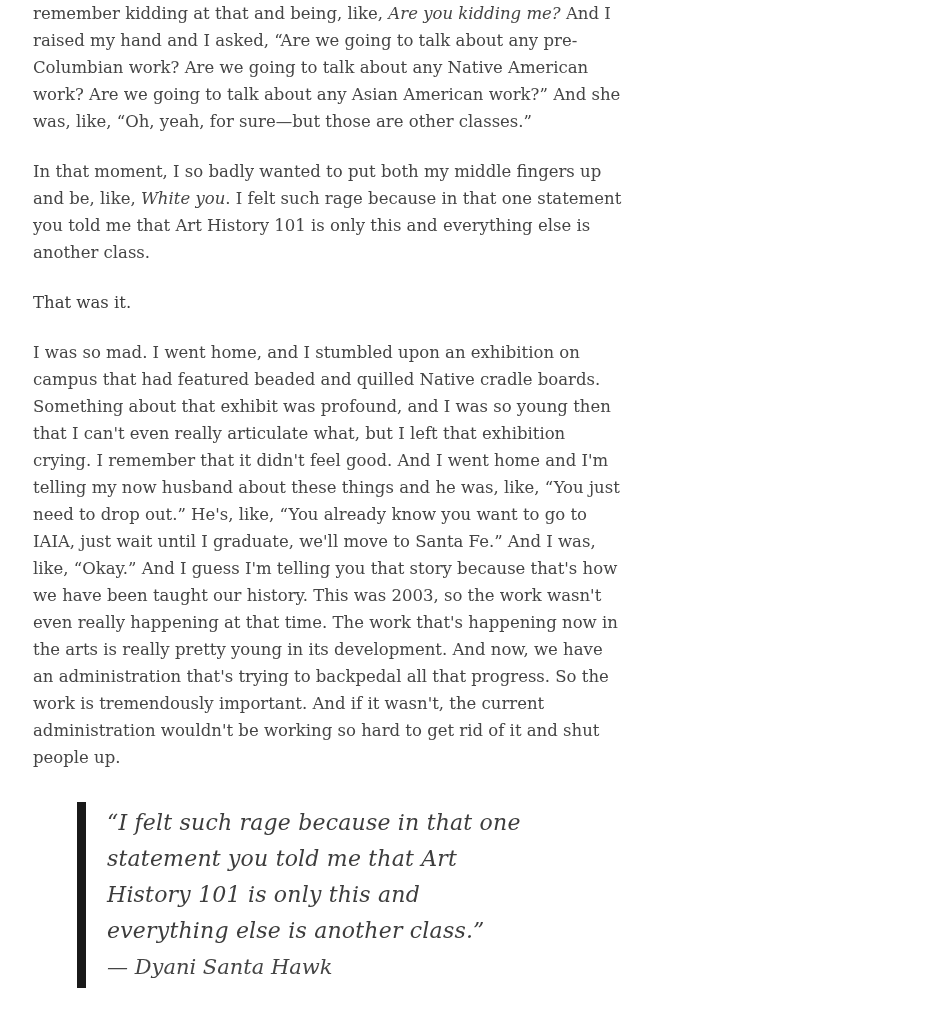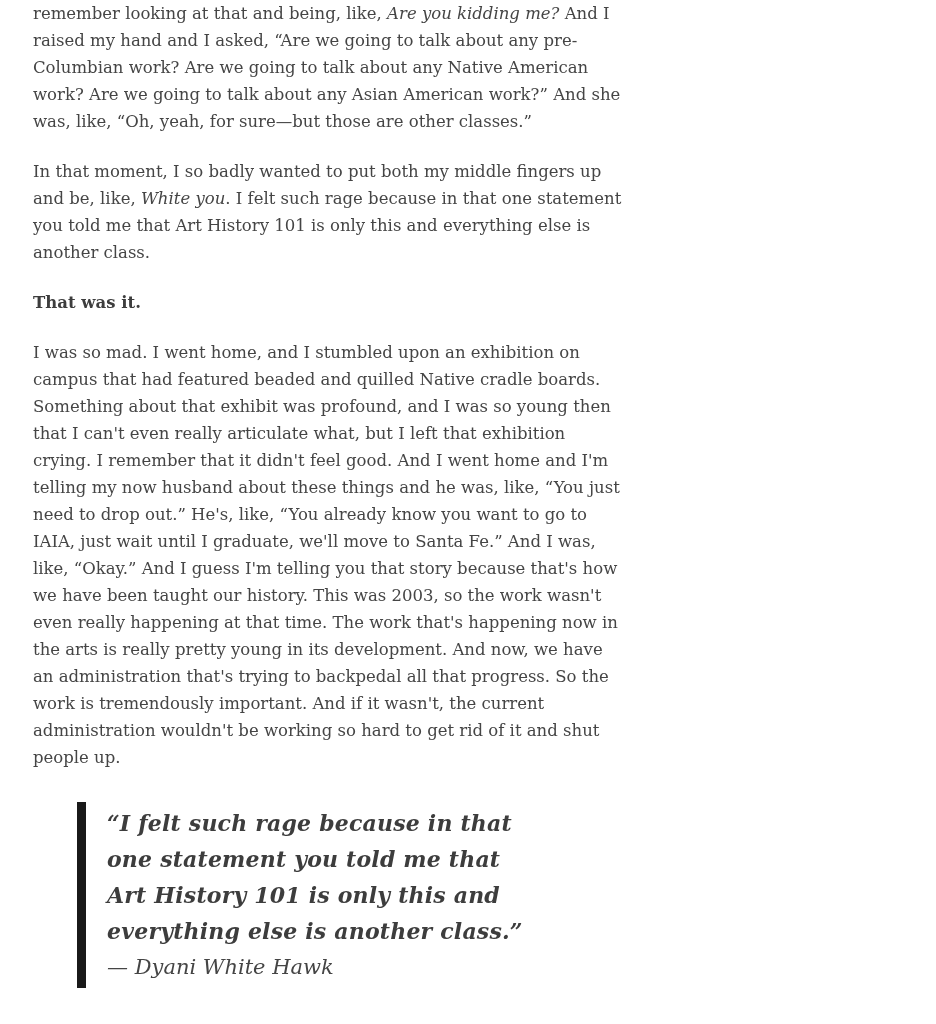--- a/index.html
+++ b/index.html
@@ -17,58 +17,58 @@
     top: 0;
     width: 592px;
     color: var(--body-text, #454545);
     font-size: 16.5px;
     line-height: 27px;
   }
   .article p {
     margin: 0 0 23px 0;
   }
   .article p.bold strong {
-    font-weight: bold;
+    font-weight: normal;
     color: var(--emphasis-text, #3d3d3d);
   }
   .article em {
   }
   blockquote.pull-quote {
     margin: 31px 0 0 44px;
     border-left: 9px solid var(--quote-bar, #191919);
     padding: 3px 0 3px 21px;
     max-width: 450px;
   }
   .quote-text {
-    font-weight: bold;
+    font-weight: normal;
     font-style: italic;
     font-size: 22px;
     line-height: 36px;
     color: var(--emphasis-text, #3d3d3d);
     letter-spacing: 0.2px;
   }
   .quote-attr {
     font-style: italic;
     font-weight: normal;
     font-size: 21px;
     line-height: 36px;
     color: var(--body-text, #454545);
   }
 </style>
 </head>
 <body style="background: rgb(255, 255, 255);">
 
 <div class="article">
 
-  <p><span>remember looking at that and being, like, </span><em>Are you kidding me?</em><span> And I raised my hand and I asked, “Are we going to talk about any pre-Columbian work? Are we going to talk about any Native American work? Are we going to talk about any Asian American work?” And she was, like, “Oh, yeah, for sure—but those are other classes.”</span></p>
+  <p><span>remember kidding at that and being, like, </span><em>Are you kidding me?</em><span> And I raised my hand and I asked, “Are we going to talk about any pre-Columbian work? Are we going to talk about any Native American work? Are we going to talk about any Asian American work?” And she was, like, “Oh, yeah, for sure—but those are other classes.”</span></p>
 
   <p><span>In that moment, I so badly wanted to put both my middle fingers up and be, like, </span><em>White you</em><span>. I felt such rage because in that one statement you told me that Art History 101 is only this and everything else is another class.</span></p>
 
   <p class="bold"><strong>That was it.</strong></p>
 
   <p>I was so mad. I went home, and I stumbled upon an exhibition on campus that had featured beaded and quilled Native cradle boards. Something about that exhibit was profound, and I was so young then that I can't even really articulate what, but I left that exhibition crying. I remember that it didn't feel good. And I went home and I'm telling my now husband about these things and he was, like, “You just need to drop out.” He's, like, “You already know you want to go to IAIA, just wait until I graduate, we'll move to Santa Fe.” And I was, like, “Okay.” And I guess I'm telling you that story because that's how we have been taught our history. This was 2003, so the work wasn't even really happening at that time. The work that's happening now in the arts is really pretty young in its development. And now, we have an administration that's trying to backpedal all that progress. So the work is tremendously important. And if it wasn't, the current administration wouldn't be working so hard to get rid of it and shut people up.</p>
 
   <blockquote class="pull-quote">
     <div class="quote-text">“I felt such rage because in that one statement you told me that Art History 101 is only this and everything else is another class.”</div>
-    <div class="quote-attr">— Dyani White Hawk</div>
+    <div class="quote-attr">— Dyani Santa Hawk</div>
   </blockquote>
 
 </div>
 
 </body></html>

